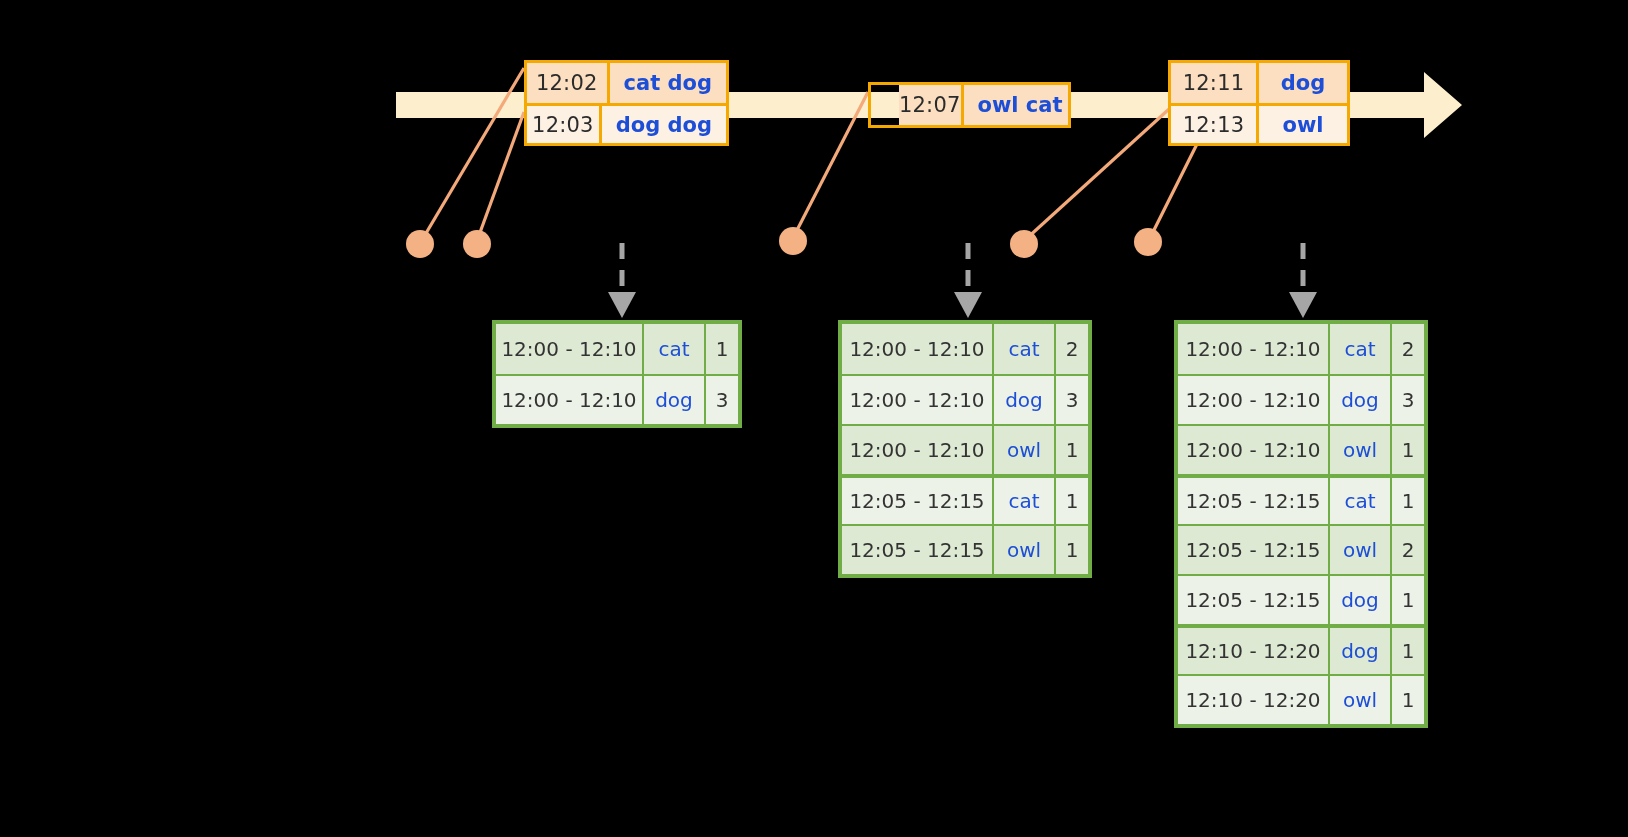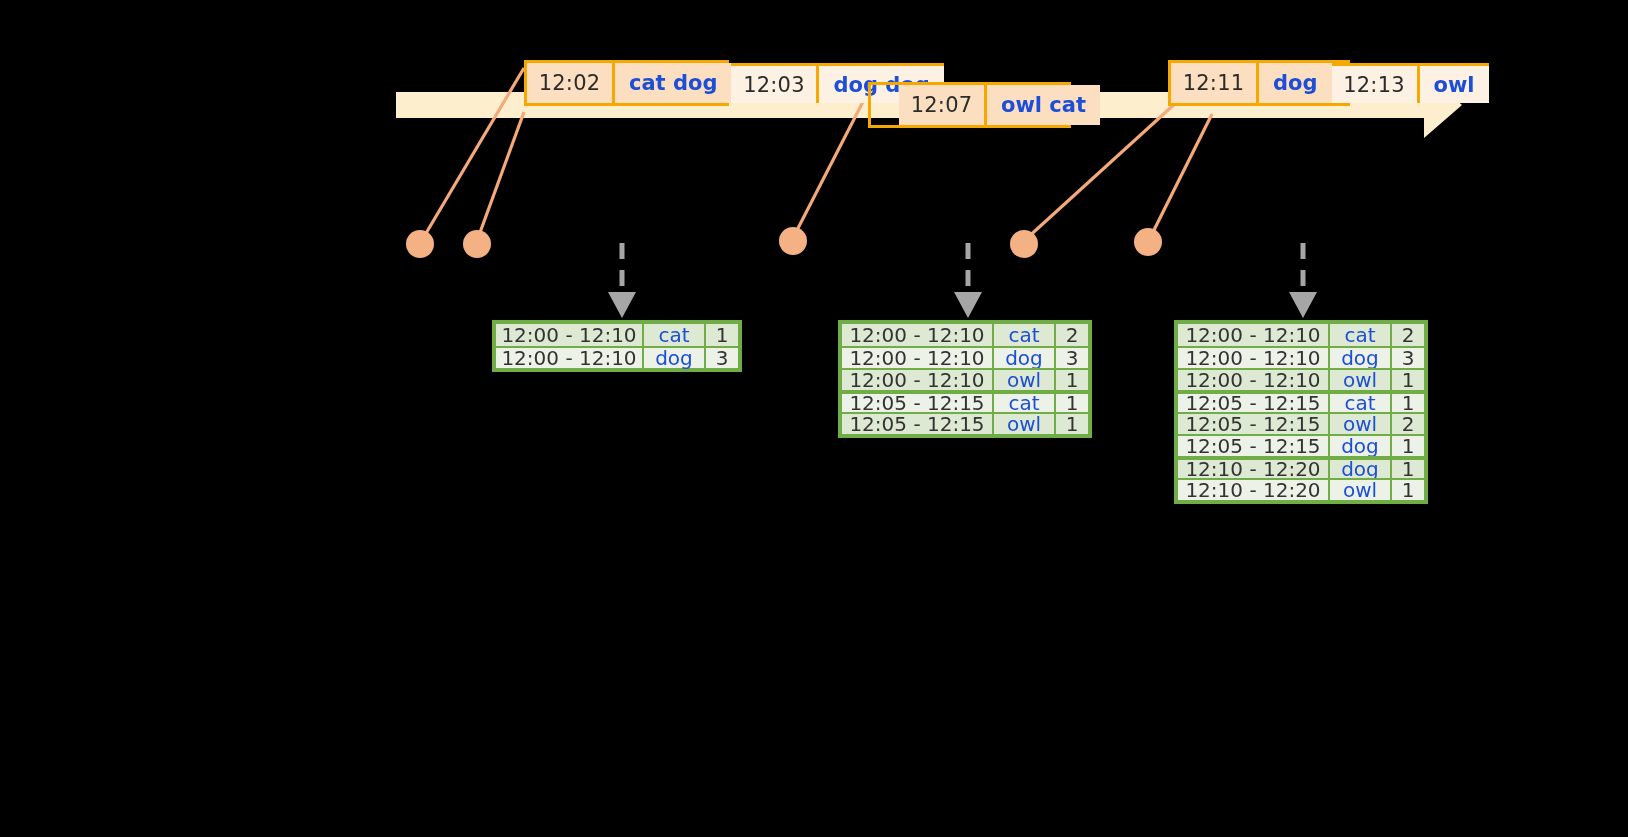--- a/index.html
+++ b/index.html
@@ -20,21 +20,21 @@
     left: 0; top: 0;
     width: 1628px; height: 837px;
     pointer-events: none;
   }
 
   
   .event-box {
     position: absolute;
     border: 3px solid #F5A800;
     display: flex;
-    flex-direction: row;
+    flex-direction: column;
     z-index: 5;
   }
   .event-row {
     display: flex;
     height: 40px;
   }
   .event-row + .event-row {
     border-top: 3px solid #F5A800;
     text-align: center;
   }
@@ -66,21 +66,21 @@
   .result-table {
     position: absolute;
     border: 4px solid #70AD47;
     display: flex;
     flex-direction: column;
     z-index: 5;
     background: #70AD47;
   }
   .res-row {
     display: flex;
-    height: 22px;
+    height: 50px;
     align-items: stretch;
   }
   .res-row.shade-a { background: #DDE9D2; }
   .res-row.shade-b { background: #EDF2E8; }
   .res-row.grp-sep { border-top: 4px solid #70AD47; }
   .res-row + .res-row:not(.grp-sep) { border-top: 2px solid #70AD47; }
   .res-win {
     display: flex;
     align-items: center;
     justify-content: center;

